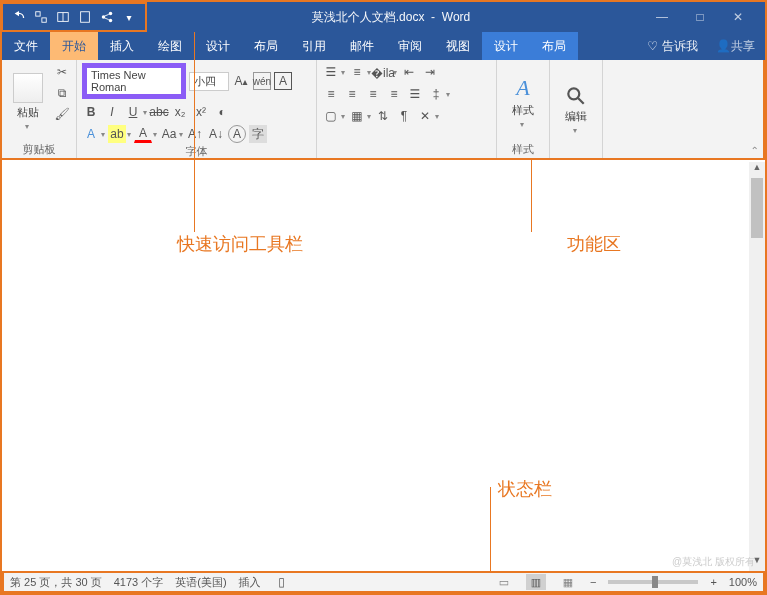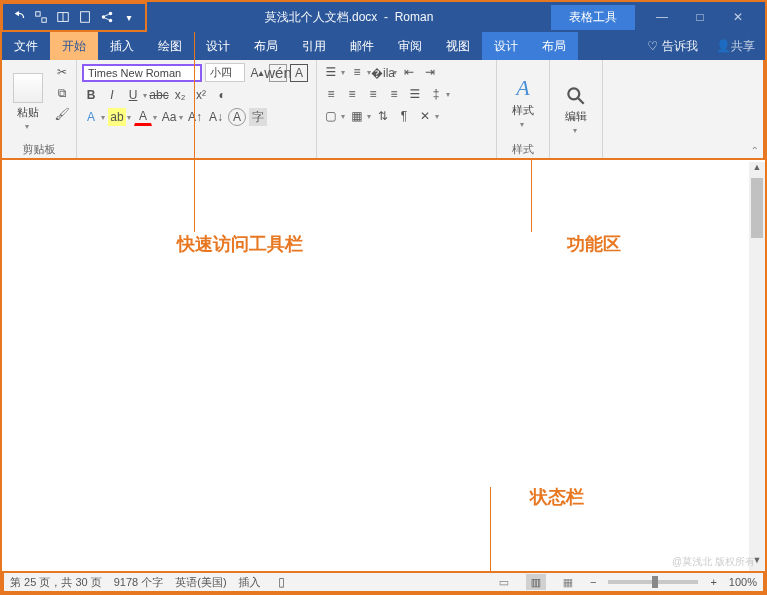--- a/index.html
+++ b/index.html
@@ -18,38 +18,38 @@
 .tellme { margin-left:auto; display:flex; align-items:center; gap:4px; padding:0 8px; opacity:.9; }
 .share { padding:0 10px; display:flex; align-items:center; opacity:.7; }
 .ribbon { height:100px; background:#f3f3f3; border-bottom:1px solid #d4d4d4; display:flex; font-size:11px; color:#444; border-right:2px solid #e87722; border-bottom:2px solid #e87722; position:relative; }
 .group { border-right:1px solid #d4d4d4; display:flex; flex-direction:column; padding:3px 5px 0; }
 .group-body { flex:1; display:flex; gap:4px; }
 .group-label { text-align:center; font-size:11px; color:#666; padding:1px 0; position:relative; }
 .bigbtn { width:42px; display:flex; flex-direction:column; align-items:center; justify-content:center; gap:2px; cursor:pointer; }
 .bigbtn .glyph { width:30px; height:30px; background:linear-gradient(#fff,#eee); border:1px solid #ccc; }
 .col { display:flex; flex-direction:column; gap:3px; }
 .rowc { display:flex; align-items:center; gap:3px; }
-.font-sel { border:2px solid #8b5cf6; background:#fff; padding:1px 14px 1px 4px; font-size:11px; width:120px; position:relative; cursor:pointer; }
+.font-sel { border:5px solid #8b5cf6; background:#fff; padding:1px 14px 1px 4px; font-size:11px; width:104px; position:relative; cursor:pointer; }
 .sz-sel { border:1px solid #ccc; background:#fff; padding:1px 12px 1px 4px; font-size:11px; width:40px; cursor:pointer; }
 .mini { width:18px; height:18px; display:flex; align-items:center; justify-content:center; cursor:pointer; font-size:12px; color:#555; border:1px solid transparent; }
 .carets { font-size:8px; color:#888; margin-left:-2px; }
 svg { display:block; }
 .doc-area { position:absolute; top:160px; left:2px; right:2px; bottom:22px; background:#fff; }
 .page { position:absolute; left:30px; right:30px; top:5px; bottom:5px; background:#fff; }
 .scroll { position:absolute; right:0; top:160px; bottom:22px; width:16px; background:#f0f0f0; display:flex; flex-direction:column; align-items:center; }
 .scroll .arr { height:16px; font-size:9px; color:#666; cursor:pointer; }
 .scroll .track { flex:1; width:100%; position:relative; }
 .scroll .thumb { position:absolute; top:0; left:2px; right:2px; height:60px; background:#c1c1c1; cursor:pointer; }
 .statusbar { position:absolute; bottom:0; left:0; right:0; height:22px; background:#f3f3f3; border-top:1px solid #d4d4d4; display:flex; align-items:center; font-size:11px; color:#555; padding:0 6px; gap:12px; border:2px solid #e87722; border-top:2px solid #e87722; }
 .statusbar .sp { flex:1; }
 .view-ic { width:20px; height:16px; display:flex; align-items:center; justify-content:center; cursor:pointer; opacity:.7; }
 .view-ic.active { background:#d0d0d0; opacity:1; }
 .zoom-slider { width:90px; height:4px; background:#c8c8c8; position:relative; cursor:pointer; }
 .zoom-slider .h { position:absolute; left:48%; top:-4px; width:6px; height:12px; background:#888; }
-.annot { position:absolute; font-size:18px; color:#e87722; font-weight:700; }
+.annot { position:absolute; font-size:18px; color:#e87722; font-weight:400; }
 .leader { position:absolute; background:#e87722; }
 .collapse { position:absolute; right:4px; bottom:2px; font-size:10px; color:#888; cursor:pointer; }
 .watermark { position:absolute; right:10px; bottom:24px; font-size:10px; color:#ccc; }
 </style>
 </head>
 <body>
 
 <div class="title-bar">
   <div class="qat">
     <span class="ic">
@@ -81,23 +81,22 @@
           <circle cx="12" cy="12" r="2" fill="#fff"></circle>
           <line x1="5" y1="7" x2="10" y2="5" stroke="#fff"></line>
           <line x1="5" y1="9" x2="10" y2="11" stroke="#fff"></line>
         </svg>
       </span>
     <span class="ic" style="font-size:10px;">▾</span>
   </div>
   <div class="title">
     <span>莫浅北个人文档.docx</span>
     &nbsp;-&nbsp;
-    <span>Roman</span>
-  </div>
-  <div class="contextual">表格工具</div>
+    <span>Word</span>
+  </div>
   <div class="win-ctrl">
     <span>—</span>
     <span>□</span>
     <span>✕</span>
   </div>
 </div>
 
 <div class="tabbar">
   <div class="tab">文件</div>
   <div class="tab active">开始</div>
@@ -138,21 +137,21 @@
     </div>
     <div class="group-label">剪贴板</div>
   </div>
 
   <div class="group" style="width:240px">
     <div class="group-body col" style="gap:4px">
       <div class="rowc">
         <div class="font-sel">Times New Roman</div>
         <div class="sz-sel">小四</div>
         <span class="mini">A<sup>▴</sup></span>
-        <span class="mini" style="font-size:15px;border:1px solid #999">wén</span>
+        <span class="mini" style="font-size:10px;border:1px solid #999">wén</span>
         <span class="mini" style="border:1px solid #555">A</span>
       </div>
       <div class="rowc">
         <span class="mini">
             <b>B</b>
           </span>
         <span class="mini">
             <i>I</i>
           </span>
         <span class="mini">
@@ -174,20 +173,21 @@
         <span class="mini" style="border-bottom:3px solid red">A</span>
           <span class="carets">▾</span>
         <span class="mini">Aa</span>
           <span class="carets">▾</span>
         <span class="mini">A↑</span>
         <span class="mini">A↓</span>
         <span class="mini" style="border:1px solid #999;border-radius:50%">A</span>
         <span class="mini" style="background:#ddd">字</span>
       </div>
     </div>
+    <div class="group-label">字体</div>
   </div>
 
   <div class="group" style="width:180px">
     <div class="group-body col" style="gap:4px">
       <div class="rowc">
         <span class="mini">☰</span>
           <span class="carets">▾</span>
         <span class="mini">≡</span>
           <span class="carets">▾</span>
         <span class="mini">�ila</span>
@@ -256,27 +256,27 @@
       <div class="thumb"></div>
     </div>
   <div class="arr">▼</div>
 </div>
 
 <div class="leader" style="left:192px; top:30px; width:1px; height:200px;"></div>
 <div class="annot" style="left:175px; top:230px;">快速访问工具栏</div>
 <div class="leader" style="left:529px; top:158px; width:1px; height:72px;"></div>
 <div class="annot" style="left:565px; top:230px;">功能区</div>
 <div class="leader" style="left:488px; top:485px; width:1px; height:86px;"></div>
-<div class="annot" style="left:528px; top:475px;margin-top:8px;">状态栏</div>
+<div class="annot" style="left:496px; top:475px;">状态栏</div>
 
 <div class="watermark">@莫浅北 版权所有</div>
 
 <div class="statusbar">
   <span>第 25 页，共 30 页</span>
-  <span>9178 个字</span>
+  <span>4173 个字</span>
   <span>英语(美国)</span>
   <span>插入</span>
   <span class="mini">▯</span>
   <span class="sp"></span>
   <span class="view-ic">▭</span>
   <span class="view-ic active">▥</span>
   <span class="view-ic">▦</span>
   <span>−</span>
   <div class="zoom-slider">
       <div class="h"></div>

